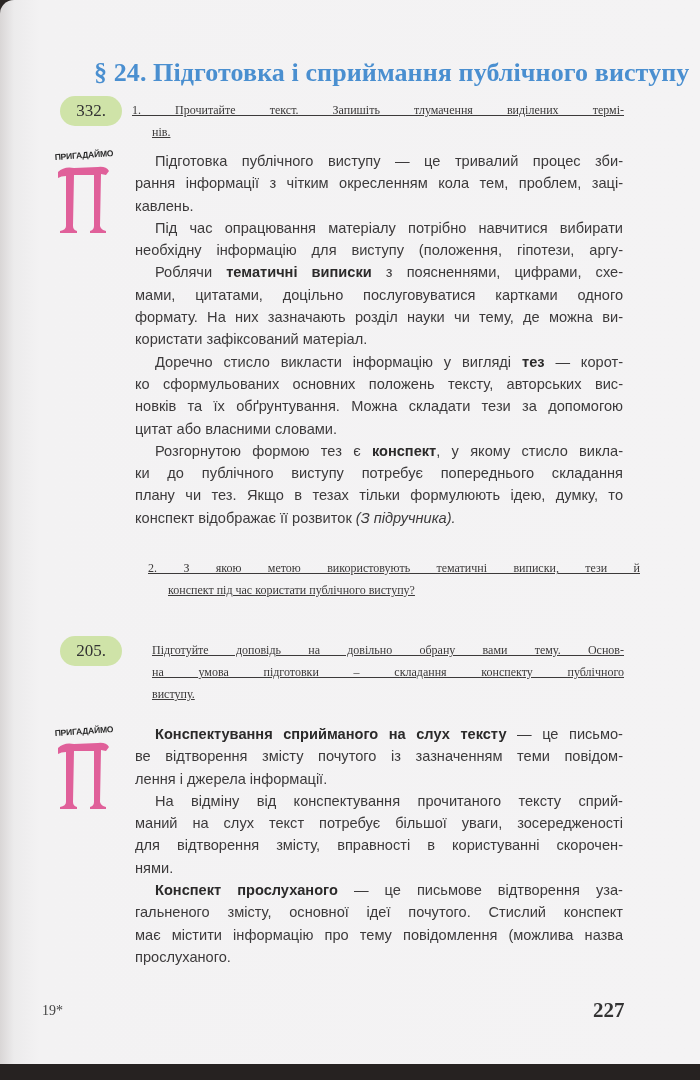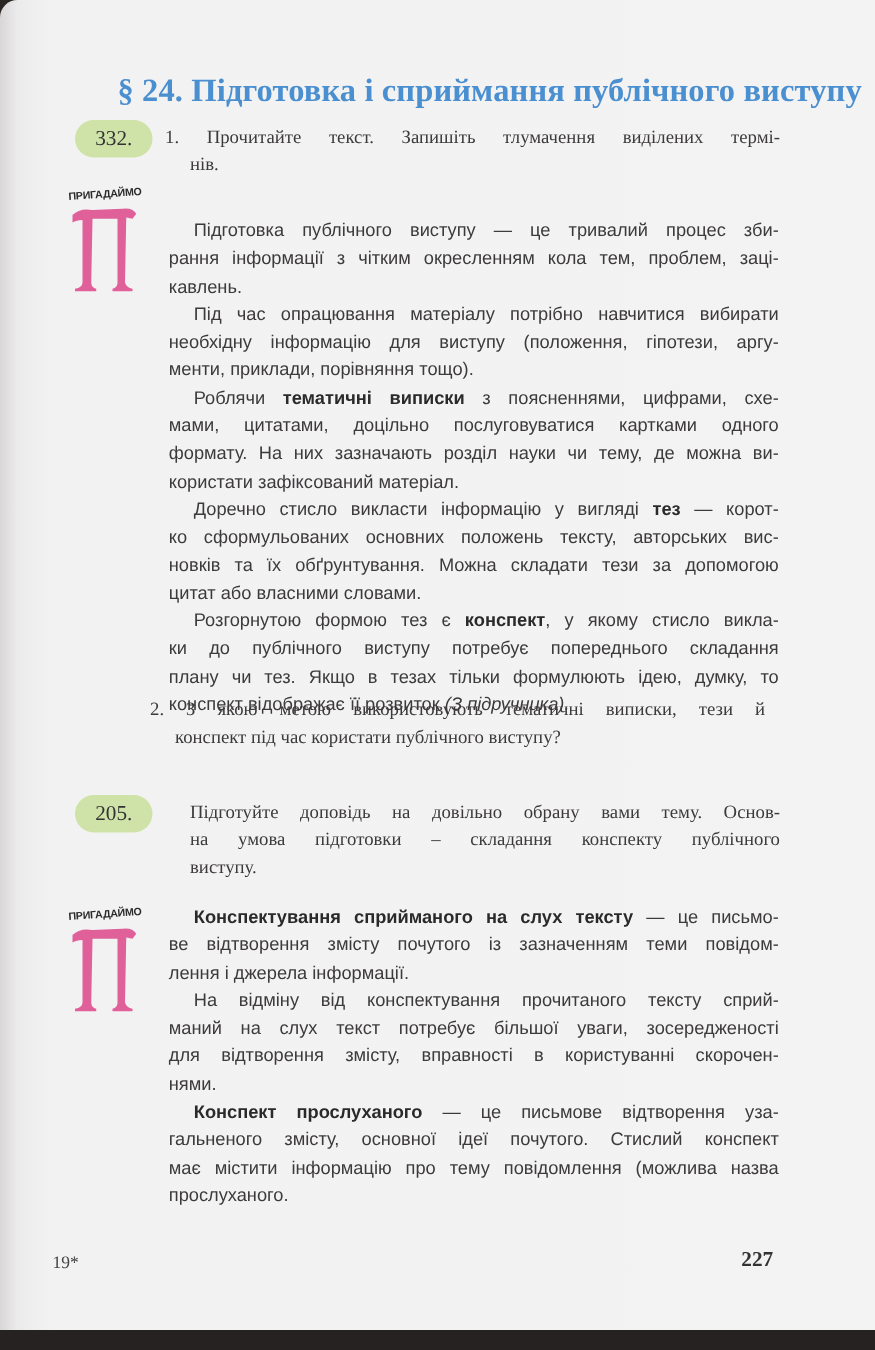--- a/index.html
+++ b/index.html
@@ -27,21 +27,21 @@
       white-space: nowrap;
     }
     .badge {
       position: absolute; width: 62px; height: 30px;
       background: #cfe3a8; border-radius: 16px;
       font-family: "Liberation Serif", serif; font-size: 17px;
       color: #333; text-align: center; line-height: 30px;
     }
     .serif {
       position: absolute; font-family: "Liberation Serif", serif;
-      font-size: 15px; color: #3c3a3a; line-height: 22px;
+      font-size: 12px; color: #3c3a3a; line-height: 22px; text-decoration: underline;
     }
     .sans {
       position: absolute; font-family: "Liberation Sans", sans-serif;
       font-size: 14.6px; color: #3c3a3b; line-height: 22.3px;
       text-align: justify;
     }
     .sans b { font-weight: bold; color: #2b2a2a; }
     .sans i { font-style: italic; }
     .line { display: block; white-space: nowrap; }
     .just { display: block; text-align: justify; text-align-last: justify; white-space: normal; }
@@ -54,21 +54,21 @@
       font-size: 8.5px; color: #2a2a2a; letter-spacing: -0.2px;
       text-align: center; transform: rotate(-4deg);
     }
     .remember svg { position: absolute; left: 10px; top: 12px; }
     .footer-left {
       position: absolute; left: 42px; top: 1003px;
       font-family: "Liberation Serif", serif; font-size: 14px; color: #444;
     }
     .footer-right {
       position: absolute; left: 593px; top: 998px;
-      font-family: "Liberation Serif", serif; font-weight: bold; font-size: 17px; color: #333;
+      font-family: "Liberation Serif", serif; font-weight: bold; font-size: 21px; color: #333;
     }
   </style>
 </head>
 <body>
 
 <div class="page">
 
   <div class="title">§ 24. Підготовка і сприймання публічного виступу</div>
 
   <div class="badge" style="left:60px; top:96px;">332.</div>
@@ -79,45 +79,44 @@
   </div>
 
   <div class="remember" style="left:44px; top:150px;">
     <div class="rtext">ПРИГАДАЙМО</div>
     <svg width="58" height="72" viewBox="0 0 58 72">
       <path d="M4 10 Q10 4 20 6 L44 5 Q52 4 55 9 L52 13 L47 12 L46 64 Q47 68 52 69 L52 71 L36 71 L36 69 Q40 68 40 64 L40 13 L20 13 L19 64 Q19 68 23 69 L23 71 L6 71 L6 69 Q12 68 12 64 L12 14 Q7 14 4 16 Z" fill="#e0609a"></path>
     </svg>
   </div>
 
   <div class="sans" style="left:135px; top:150px; width:488px;">
-    <span class="just" style="text-indent:20px;margin-top:24px;">Підготовка публічного виступу — це тривалий процес зби-</span>
+    <span class="just" style="text-indent:20px;">Підготовка публічного виступу — це тривалий процес зби-</span>
     <span class="just">рання інформації з чітким окресленням кола тем, проблем, заці-</span>
     <span class="line">кавлень.</span>
 
     <span class="just" style="text-indent:20px;">Під час опрацювання матеріалу потрібно навчитися вибирати</span>
     <span class="just">необхідну інформацію для виступу (положення, гіпотези, аргу-</span>
-    <span class="line">менти, приклади, порівняння тощо).</span>
 
     <span class="just" style="text-indent:20px;"><span>Роблячи </span><b>тематичні виписки</b><span> з поясненнями, цифрами, схе-</span></span>
     <span class="just">мами, цитатами, доцільно послуговуватися картками одного</span>
     <span class="just">формату. На них зазначають розділ науки чи тему, де можна ви-</span>
     <span class="line">користати зафіксований матеріал.</span>
 
     <span class="just" style="text-indent:20px;"><span>Доречно стисло викласти інформацію у вигляді </span><b>тез</b><span> — корот-</span></span>
     <span class="just">ко сформульованих основних положень тексту, авторських вис-</span>
     <span class="just">новків та їх обґрунтування. Можна складати тези за допомогою</span>
     <span class="line">цитат або власними словами.</span>
 
     <span class="just" style="text-indent:20px;"><span>Розгорнутою формою тез є </span><b>конспект</b><span>, у якому стисло викла-</span></span>
     <span class="just">ки до публічного виступу потребує попереднього складання</span>
     <span class="just">плану чи тез. Якщо в тезах тільки формулюють ідею, думку, то</span>
     <span class="line"><span>конспект відображає її розвиток </span><i>(З підручника).</i></span>
   </div>
 
-  <div class="serif" style="left:120px; top:557px; width:492px;">
+  <div class="serif" style="left:148px; top:557px; width:492px;">
     <span class="just">2. З якою метою використовують тематичні виписки, тези й</span>
     <span class="line" style="padding-left:20px;">конспект під час користати публічного виступу?</span>
   </div>
 
   <div class="badge" style="left:60px; top:636px;">205.</div>
 
   <div class="serif" style="left:152px; top:639px; width:472px;">
     <span class="just">Підготуйте доповідь на довільно обрану вами тему. Основ-</span>
     <span class="just">на умова підготовки – складання конспекту публічного</span>
     <span class="line">виступу.</span>

